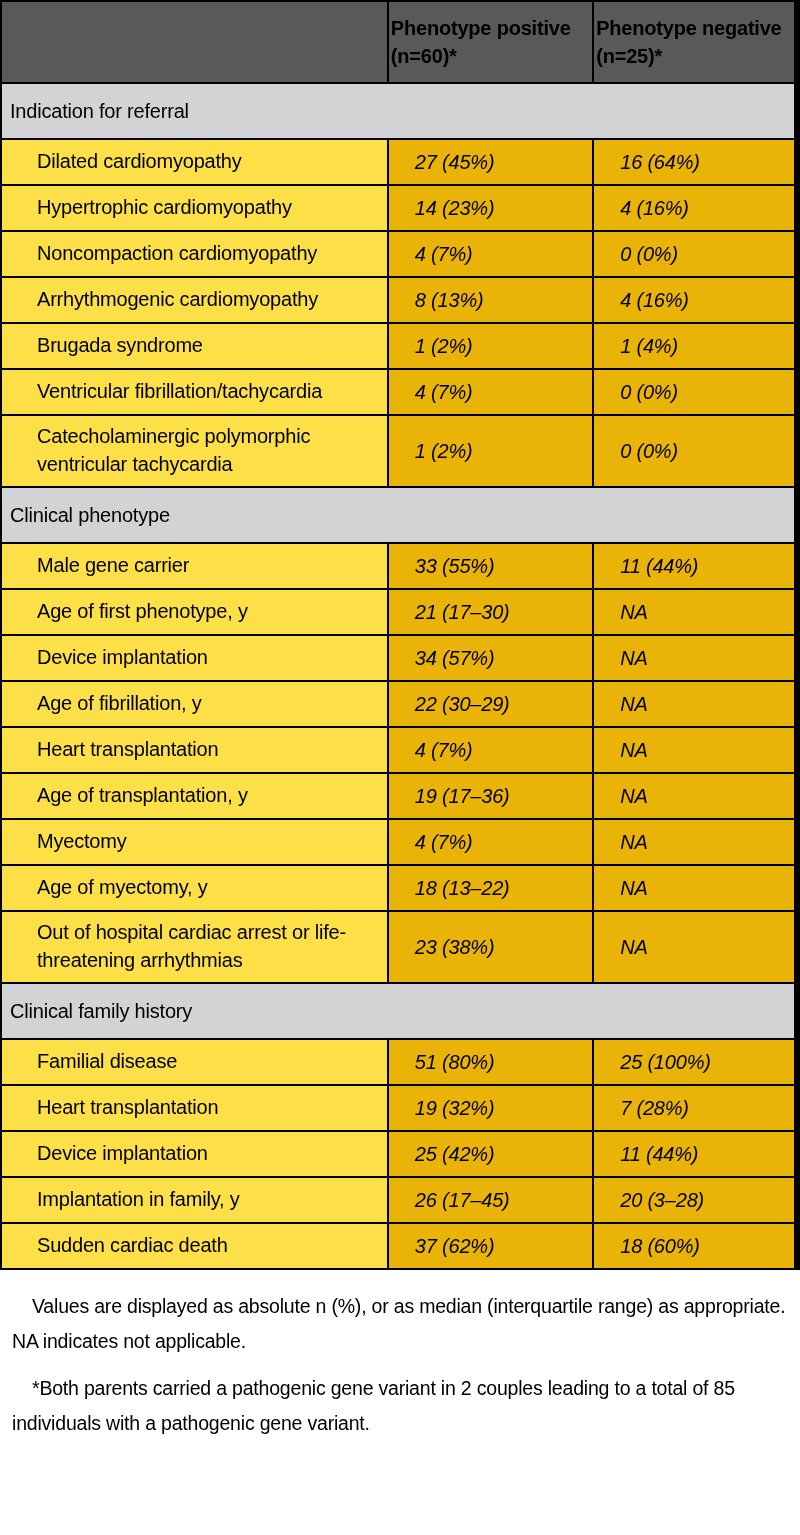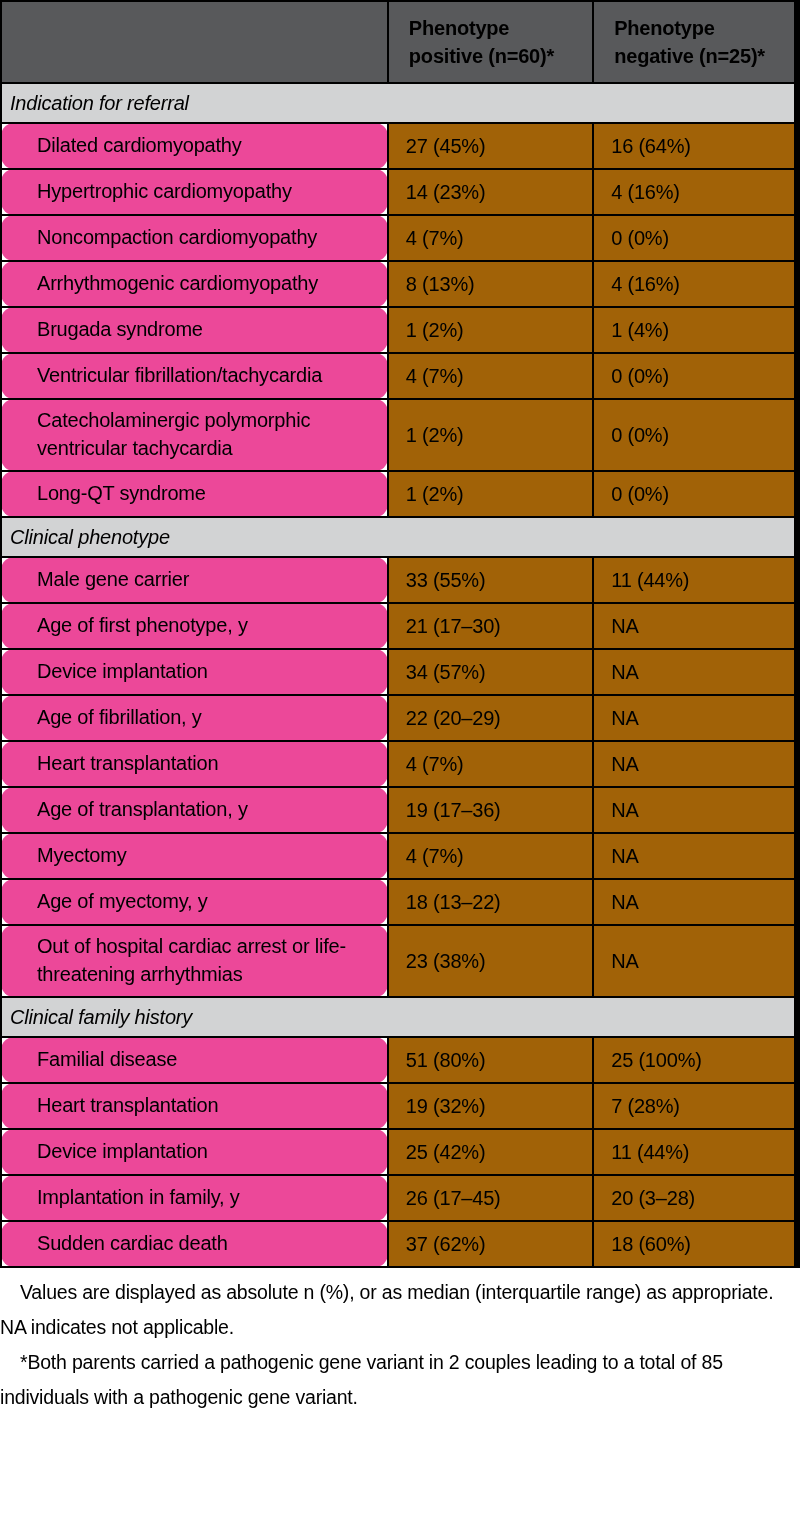--- a/index.html
+++ b/index.html
@@ -35,53 +35,52 @@
     border: 2px solid var(--border-c);
     font-size: 20px;
     color: var(--text-c);
     vertical-align: middle;
     text-align: left;
     overflow: hidden;
   }
   thead th {
     background: var(--header-bg);
     font-weight: bold;
-    padding: 11px 20px;
+    padding: 11px 2px;
     line-height: 28px;
     height: 82px;
     letter-spacing: -0.2px;
   }
   tr.section-row td {
     background: var(--section-bg);
-    padding: 6px 8px;
+    padding: 14px 8px;
     line-height: 26px;
     letter-spacing: -0.2px;
-    font-style: italic;
   }
   td.row-label {
     padding: 6px 8px 8px 35px;
     line-height: 28px;
     letter-spacing: -0.2px;
-    background: #ec4899;
-    border-radius: 13px;
+    background: #fde047;
   }
   td.row-value {
-    padding: 8px 8px 8px 17px;
+    padding: 8px 8px 8px 26px;
     line-height: 28px;
     letter-spacing: -0.2px;
-    background: #a16207;
+    background: #eab308;
+    font-style: italic;
   }
   .footnotes {
     padding: 7px 2px 8px 0;
     font-size: 19.5px;
     line-height: 35px;
     letter-spacing: -0.2px;
   }
   .footnotes p {
-    margin: 0;
+    margin: 12px;
     text-indent: 20px;
   }
 </style>
 </head>
 <body>
 
 <div class="page">
   <table class="pheno-table">
     <colgroup>
       <col class="c-label">
@@ -127,46 +126,41 @@
         <tr>
           <td class="row-label">Ventricular fibrillation/tachycardia</td>
           <td class="row-value">4 (7%)</td>
           <td class="row-value">0 (0%)</td>
         </tr>
         <tr>
           <td class="row-label">Catecholaminergic polymorphic ventricular tachycardia</td>
           <td class="row-value">1 (2%)</td>
           <td class="row-value">0 (0%)</td>
         </tr>
-        <tr>
-          <td class="row-label">Long-QT syndrome</td>
-          <td class="row-value">1 (2%)</td>
-          <td class="row-value">0 (0%)</td>
-        </tr>
         <tr class="section-row">
           <td colspan="3">Clinical phenotype</td>
         </tr>
         <tr>
           <td class="row-label">Male gene carrier</td>
           <td class="row-value">33 (55%)</td>
           <td class="row-value">11 (44%)</td>
         </tr>
         <tr>
           <td class="row-label">Age of first phenotype, y</td>
           <td class="row-value">21 (17–30)</td>
           <td class="row-value">NA</td>
         </tr>
         <tr>
           <td class="row-label">Device implantation</td>
           <td class="row-value">34 (57%)</td>
           <td class="row-value">NA</td>
         </tr>
         <tr>
           <td class="row-label">Age of fibrillation, y</td>
-          <td class="row-value">22 (20–29)</td>
+          <td class="row-value">22 (30–29)</td>
           <td class="row-value">NA</td>
         </tr>
         <tr>
           <td class="row-label">Heart transplantation</td>
           <td class="row-value">4 (7%)</td>
           <td class="row-value">NA</td>
         </tr>
         <tr>
           <td class="row-label">Age of transplantation, y</td>
           <td class="row-value">19 (17–36)</td>

